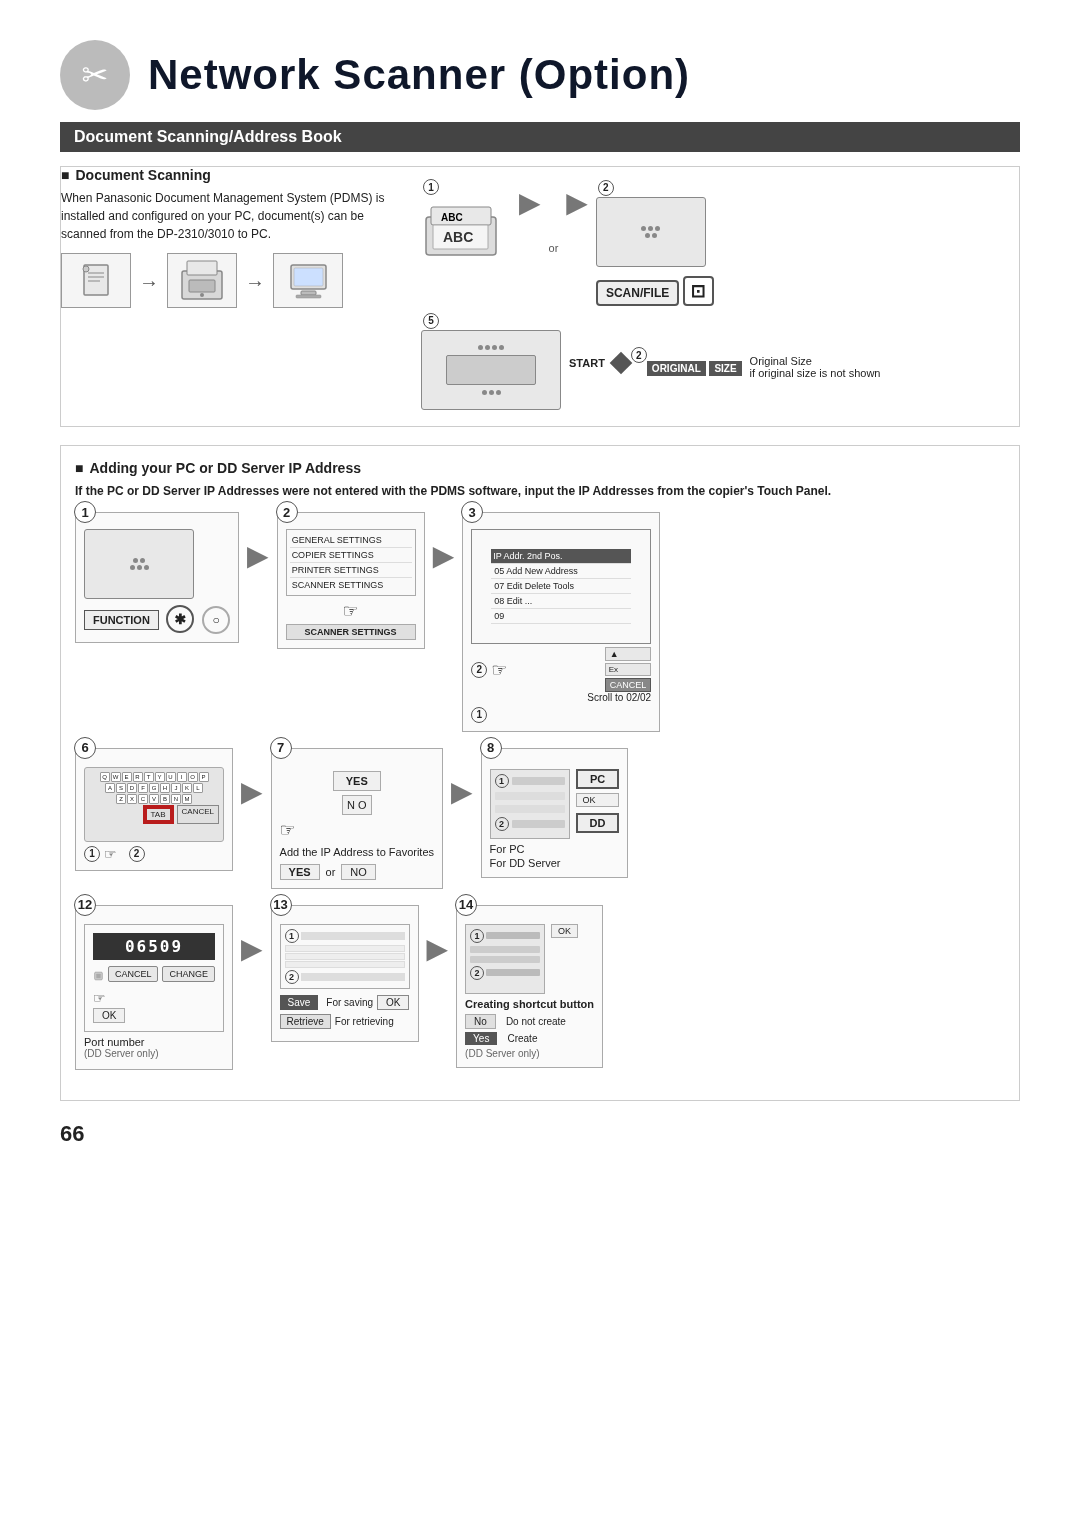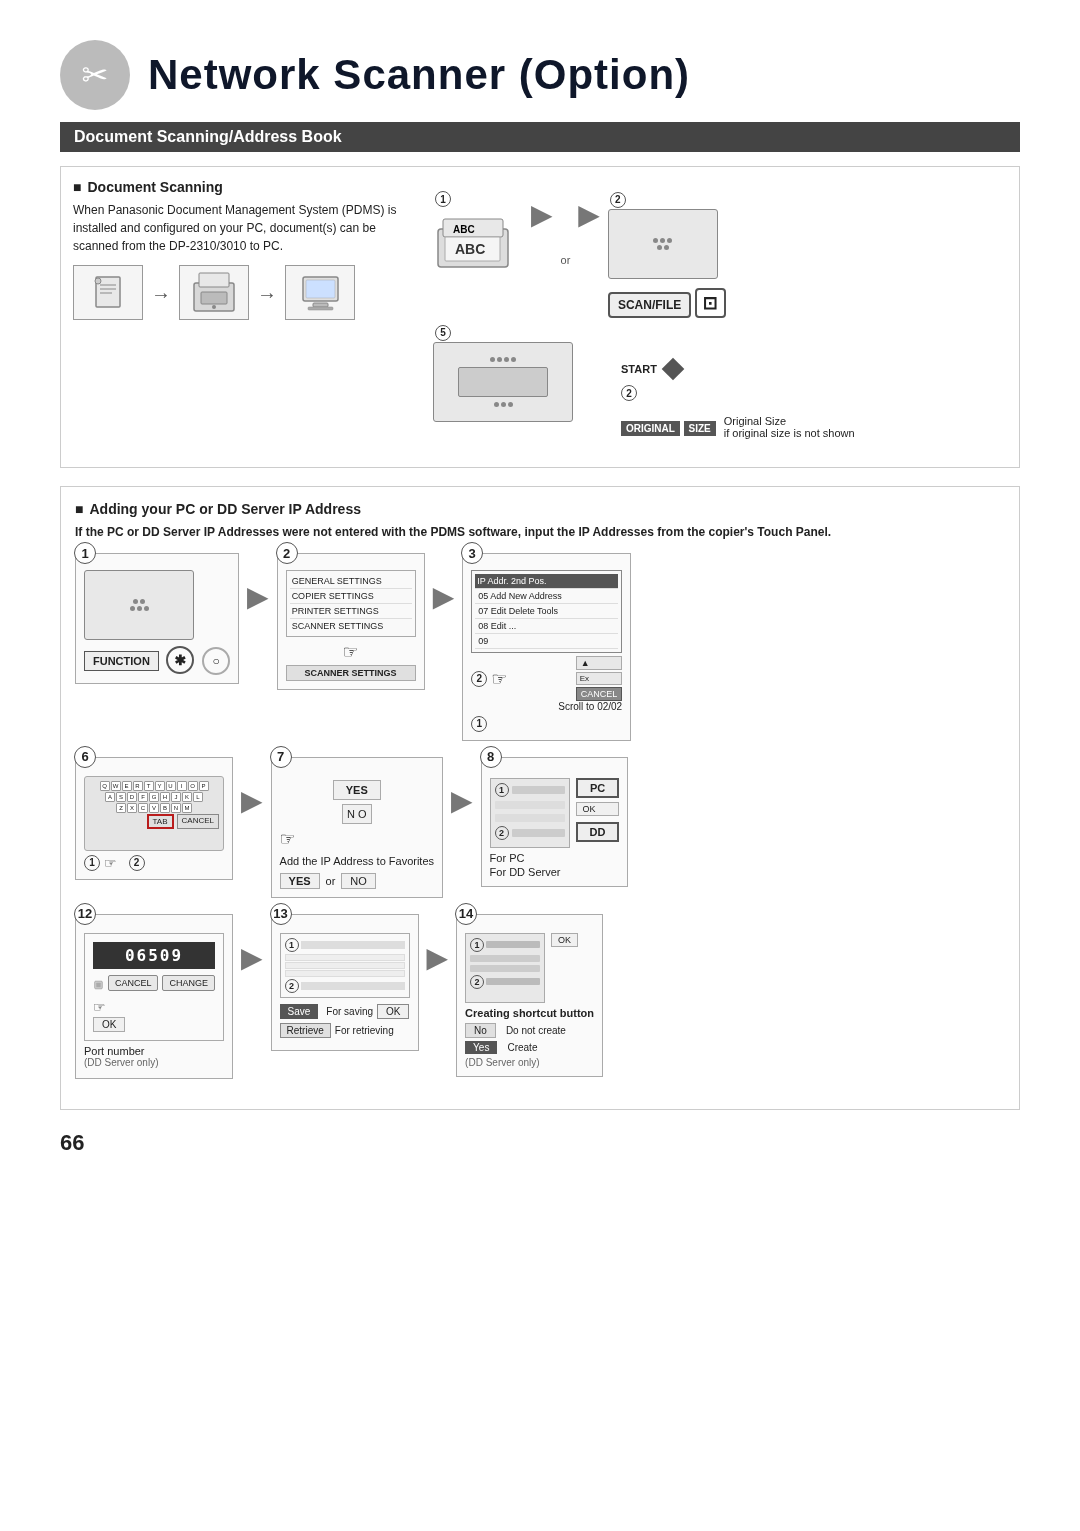--- a/index.html
+++ b/index.html
@@ -59,21 +59,21 @@
       gap: 6px;
     }
     .subsection-heading::before {
       content: '■';
       font-size: 14px;
     }
 
     
     .doc-scan-section {
       border: 1px solid #ccc;
-      padding: 12px;
+      padding: 0;
       margin-bottom: 18px;
     }
     .doc-scan-desc {
       font-size: 12px;
       line-height: 1.5;
       margin-bottom: 10px;
     }
     .scan-diagram {
       display: flex;
       align-items: center;
@@ -165,26 +165,26 @@
     }
     .panel-dot {
       width: 5px;
       height: 5px;
       border-radius: 50%;
       background: #888;
     }
 
     
     .screen-mockup {
-      width: 151px;
+      width: 180px;
       min-height: 65px;
       border: 1px solid #888;
       background: #f9f9f9;
       font-size: 9px;
-      padding: 3px;
+      padding: 19px;
     }
     .screen-row {
       padding: 2px 3px;
       border-bottom: 1px solid #ddd;
       display: flex;
       align-items: center;
       gap: 4px;
     }
 
     
@@ -508,21 +508,21 @@
               </div>
               <div style="width:90px;height:30px;background:#ccc;border:1px solid #888;border-radius:2px;margin:3px 0;"></div>
               <div class="panel-row">
                 <div class="panel-dot"></div>
                   <div class="panel-dot"></div>
                   <div class="panel-dot"></div>
               </div>
             </div>
           </div>
         </div>
-        <div style="display:flex;flex-direction:column;gap:6px;padding-top:25px;margin-left:40px;">
+        <div style="display:flex;gap:0;padding-top:25px;">
           <div style="display:flex;align-items:center;gap:6px;">
             <span style="font-size:11px;font-weight:bold;">START</span>
             <div class="diamond" style="width:16px;height:16px;"></div>
           </div>
           <span class="circled">2</span>
           <div class="original-size-row">
             <div>
               <span class="original-label">ORIGINAL</span>
               <span class="size-label">SIZE</span>
             </div>
@@ -652,21 +652,21 @@
           <div class="kb-row">
             <div class="kb-key">Z</div>
               <div class="kb-key">X</div>
               <div class="kb-key">C</div>
             <div class="kb-key">V</div>
               <div class="kb-key">B</div>
               <div class="kb-key">N</div>
             <div class="kb-key">M</div>
           </div>
           <div class="kb-row" style="justify-content:flex-end;gap:3px;">
-            <span style="font-size:8px;border:2px solid #b91c1c;padding:1px 4px;background:#e0e0e0;">TAB</span>
+            <span style="font-size:8px;border:4px solid #b91c1c;padding:1px 4px;background:#e0e0e0;">TAB</span>
             <span style="font-size:8px;border:1px solid #888;padding:1px 4px;background:#e0e0e0;">CANCEL</span>
           </div>
         </div>
         <div style="margin-top:4px;display:flex;align-items:flex-end;gap:4px;">
           <span class="circled">1</span>
           <span class="hand-icon" style="font-size:14px;">☞</span>
           <span class="circled" style="margin-left:8px;">2</span>
         </div>
       </div>
     </div>

